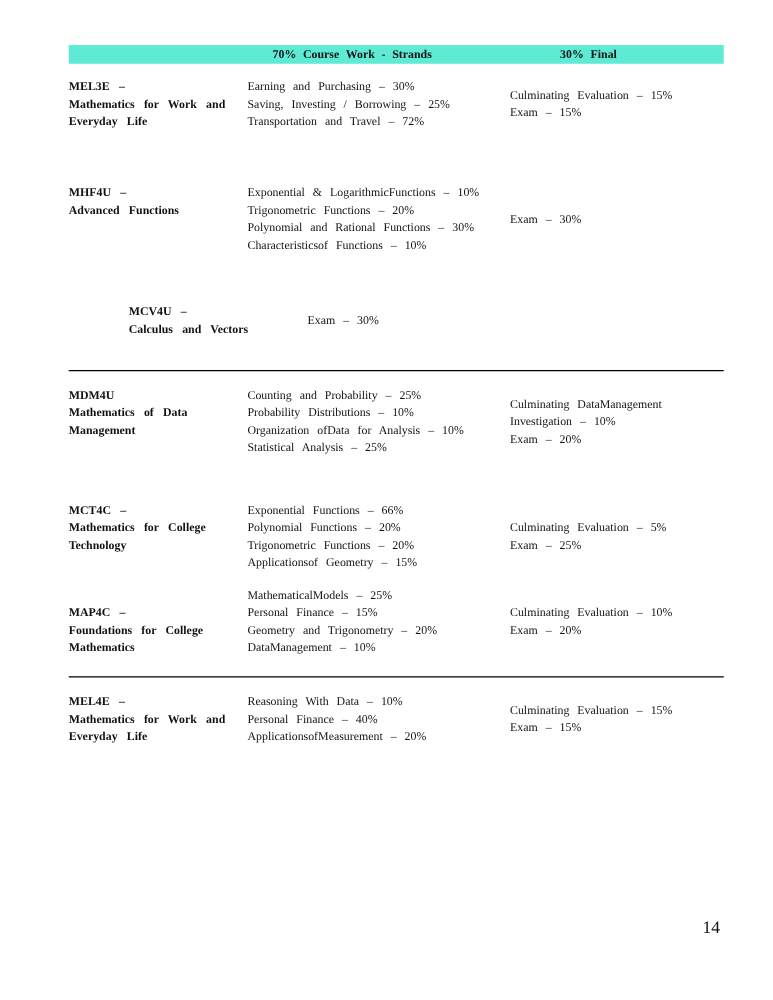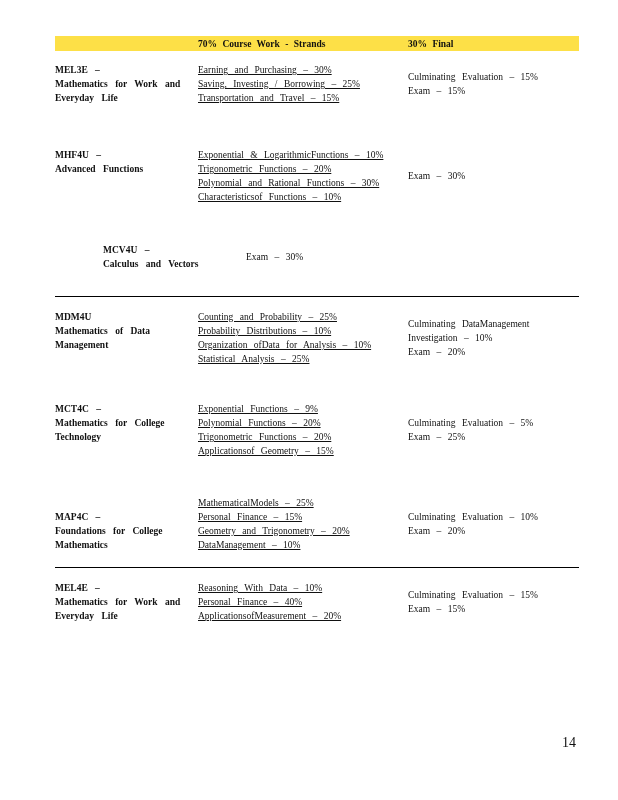--- a/index.html
+++ b/index.html
@@ -20,60 +20,60 @@
   }
   .col-course{width:141px;flex:0 0 141px;padding-right:10px;box-sizing:border-box;}
   .col-strands{width:210px;flex:0 0 210px;padding-left:2px;padding-right:10px;box-sizing:border-box;}
   .col-final{width:173px;flex:0 0 173px;padding-left:2px;box-sizing:border-box;}
 
   .row{display:flex;align-items:flex-start;padding-top:12px;}
   .row .col-final{align-self:center;}
 
   .ln{font-size:9.5px;line-height:14px;white-space:nowrap;}
   .col-course .ln{font-weight:bold;word-spacing:5px;}
-  .col-strands .ln{word-spacing:4px;text-decoration:underline;}
+  .col-strands .ln{word-spacing:4px;}
   .col-final .ln{word-spacing:4px;}
 
   .r1{margin-bottom:31px;}
   .r2{margin-bottom:27px;}
   .r3{margin-bottom:25px;margin-left:48px;}
   .r4{margin-bottom:24px;}
-  .r5{margin-bottom:26px;}
+  .r5{}
   .r6{margin-bottom:15px;align-items:flex-end;}
   .r7{margin-bottom:16px;}
 
   .divider{border:0;border-top:1.6px solid #000;margin:0 0 1px 0;width:524px;}
 
   .page-number{
     position:absolute;right:42px;top:735px;
     font-size:14px;color:#111;
   }
 </style>
 </head>
 <body>
 
 <div class="sheet">
   <div class="doc">
 
-    <div class="thead" style="background: #fde047;">
+    <div class="thead" style="background: #5eead4; gap: 20px;">
       <div class="col-course"></div>
       <div class="col-strands">70% Course Work - Strands</div>
       <div class="col-final">30% Final</div>
     </div>
 
     <div class="row r1">
       <div class="col-course">
         <div class="ln">MEL3E –</div>
         <div class="ln">Mathematics for Work and</div>
         <div class="ln">Everyday Life</div>
       </div>
       <div class="col-strands">
         <div class="ln">Earning and Purchasing – 30%</div>
         <div class="ln">Saving, Investing / Borrowing – 25%</div>
-        <div class="ln">Transportation and Travel – 15%</div>
+        <div class="ln">Transportation and Travel – 72%</div>
       </div>
       <div class="col-final">
         <div class="ln">Culminating Evaluation – 15%</div>
         <div class="ln">Exam – 15%</div>
       </div>
     </div>
 
     <div class="row r2">
       <div class="col-course">
         <div class="ln">MHF4U –</div>
@@ -121,21 +121,21 @@
       </div>
     </div>
 
     <div class="row r5">
       <div class="col-course">
         <div class="ln">MCT4C –</div>
         <div class="ln">Mathematics for College</div>
         <div class="ln">Technology</div>
       </div>
       <div class="col-strands">
-        <div class="ln">Exponential Functions – 9%</div>
+        <div class="ln">Exponential Functions – 66%</div>
         <div class="ln">Polynomial Functions – 20%</div>
         <div class="ln">Trigonometric Functions – 20%</div>
         <div class="ln">Applicationsof Geometry – 15%</div>
       </div>
       <div class="col-final">
         <div class="ln">Culminating Evaluation – 5%</div>
         <div class="ln">Exam – 25%</div>
       </div>
     </div>
 

